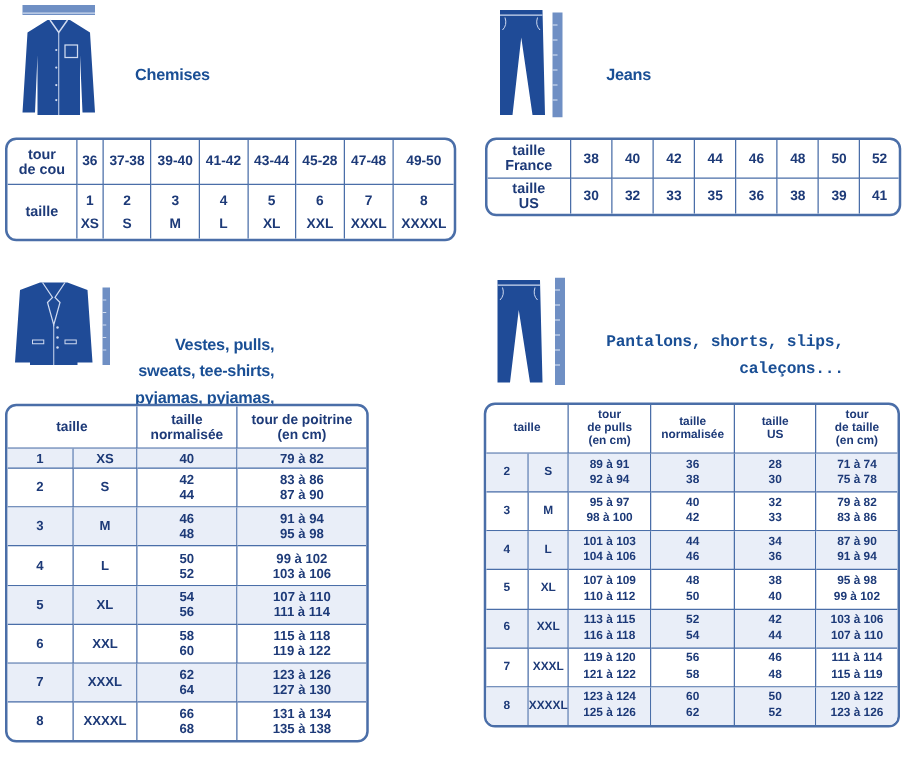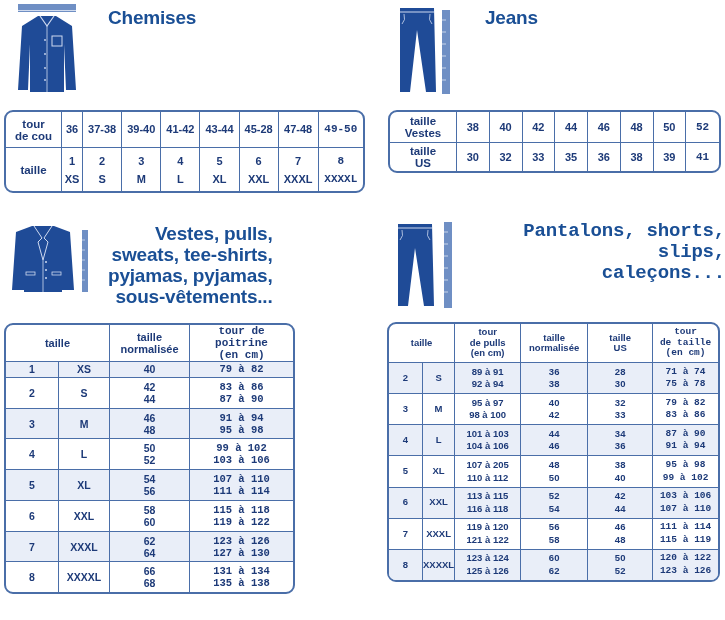--- a/index.html
+++ b/index.html
@@ -1,24 +1,24 @@
 <!DOCTYPE html>
 <html><head>
 <meta charset="utf-8">
 <style>
   * { box-sizing: border-box; margin: 0; padding: 0; }
   html, body { width: 725px; height: 620px; background: #ffffff; overflow: hidden; }
   body { position: relative; font-family: "Liberation Sans", sans-serif; color: #1f3f80; font-weight: bold; }
   .abs { position: absolute; }
-  .title { position: absolute; color: #1a4f95; font-family: "Liberation Sans", sans-serif; font-weight: bold; font-size: 19px; line-height: 21px; letter-spacing: -0.2px; }
+  .title { position: absolute; color: #1a4f95; font-family: "Liberation Sans", sans-serif; font-weight: bold; font-size: 13px; line-height: 21px; letter-spacing: -0.2px; margin-top: 42px; }
   .title .line { display: block; text-align: right; }
 
   table.sz { position: absolute; border-collapse: separate; border-spacing: 0; border: 2px solid #4a6ea8; border-radius: 9px; overflow: hidden; background: #fff; }
   table.sz td { border-right: 1.5px solid #4a6ea8; border-bottom: 1.5px solid #4a6ea8; text-align: center; vertical-align: middle; font-size: 11px; line-height: 13px; color: #1d3a78; padding: 0; }
-  table.sz tr td:last-child { border-right: none; font-family: Liberation Mono, monospace; }
+  table.sz tr td:last-child { border-right: none; }
   table.sz tr:last-child td { border-bottom: none; }
   table.sz td.hdr { font-size: 11.5px; line-height: 12px; }
   table.sz tr.shade td { background: #e9eef8; }
   table.sz .stack span { display: block; }
 
   
   #t-chem { left: 4px; top: 110px; width: 361px; height: 83px; }
   #t-jeans { left: 388px; top: 110px; width: 333px; height: 63px; }
   #t-vest { left: 4px; top: 323px; width: 291px; height: 271px; }
   #t-pant { left: 387px; top: 322px; width: 333px; height: 260px; }
@@ -119,21 +119,21 @@
     </g>
   </svg>
 </div>
 <div class="title" style="left:485px; top:7px;">Jeans</div>
 
 <table class="sz" id="t-jeans">
   <tbody>
       <tr style="height:31px;">
     <td class="hdr stack" style="width:67px;">
           <span>taille</span>
-          <span>Vestes</span>
+          <span>France</span>
         </td>
     <td>38</td>
     <td>40</td>
     <td>42</td>
     <td>44</td>
     <td>46</td>
     <td>48</td>
     <td>50</td>
     <td>52</td>
   </tr>
@@ -392,21 +392,21 @@
         </td>
     <td class="stack">
           <span>87 à 90</span>
           <span>91 à 94</span>
         </td>
   </tr>
   <tr>
     <td>5</td>
     <td>XL</td>
     <td class="stack">
-          <span>107 à 205</span>
+          <span>107 à 109</span>
           <span>110 à 112</span>
         </td>
     <td class="stack">
           <span>48</span>
           <span>50</span>
         </td>
     <td class="stack">
           <span>38</span>
           <span>40</span>
         </td>

